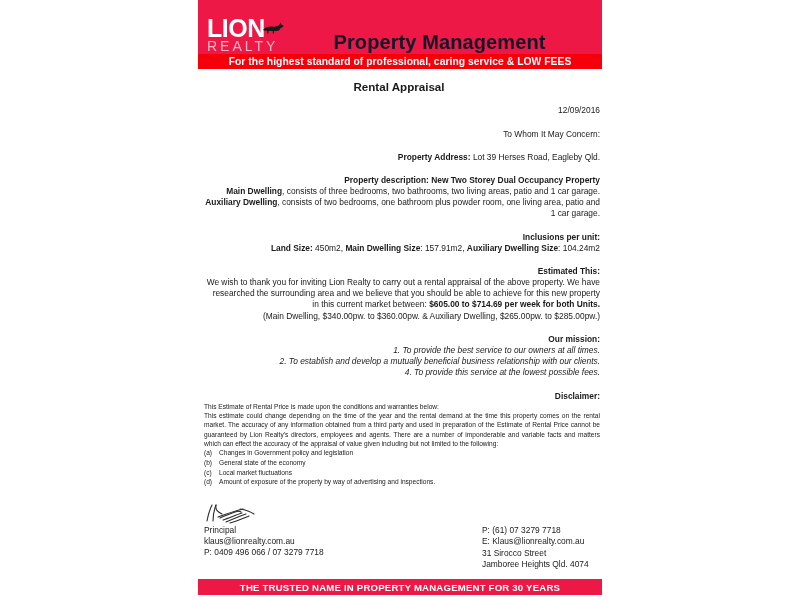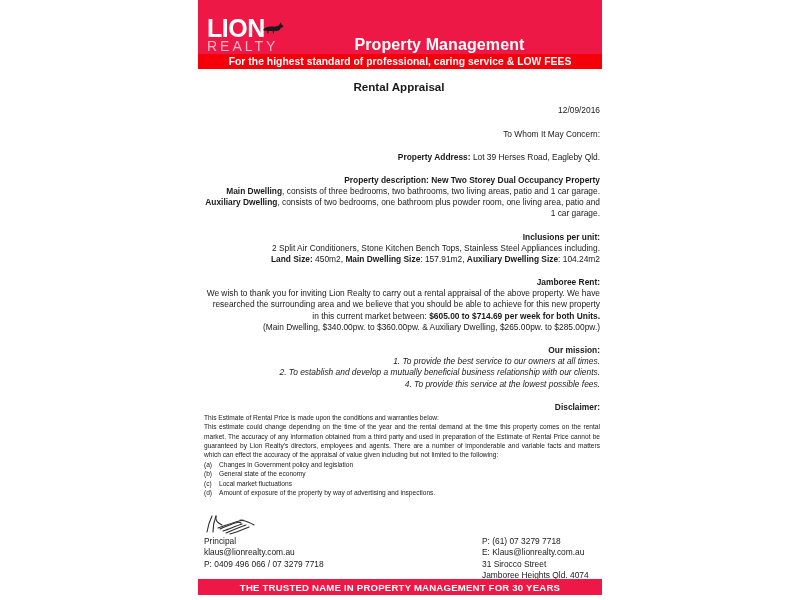--- a/index.html
+++ b/index.html
@@ -62,22 +62,22 @@
     font-size: 14px;
     letter-spacing: 3px;
     color: #f9b6c4;
     line-height: 1.05;
     margin-top: -1px;
   }
   .header-title {
     flex: 1;
     text-align: center;
     font-weight: bold;
-    font-size: 16px;
-    color: #ffffff;
+    font-size: 20px;
+    color: #0f172a;
     padding-right: 29px;
     letter-spacing: 0.1px;
   }
   .tagline-strip {
     width: 404px;
     height: 15px;
     background: #F5000A;
     color: #ffffff;
     font-weight: bold;
     font-size: 10.3px;
@@ -212,26 +212,25 @@
     <p class="block"><b>Property Address:</b><span> Lot 39 Herses Road, Eagleby Qld.</span></p>
 
     <div class="block">
       <p><b>Property description: New Two Storey Dual Occupancy Property</b></p>
       <p><b>Main Dwelling</b><span>, consists of three bedrooms, two bathrooms, two living areas, patio and 1 car garage.</span></p>
       <p><b>Auxiliary Dwelling</b><span>, consists of two bedrooms, one bathroom plus powder room, one living area, patio and 1 car garage.</span></p>
     </div>
 
     <div class="block">
       <p><b>Inclusions per unit:</b></p>
-      <p>2 Split Air Conditioners, Stone Kitchen Bench Tops, Stainless Steel Appliances including.</p>
       <p><b>Land Size:</b><span> 450m2, </span><b>Main Dwelling Size</b><span>: 157.91m2, </span><b>Auxiliary Dwelling Size</b><span>: 104.24m2</span></p>
     </div>
 
     <div class="block">
-      <p><b>Jamboree Rent:</b></p>
+      <p><b>Estimated This:</b></p>
       <p><span>We wish to thank you for inviting Lion Realty to carry out a rental appraisal of the above property. We have researched the surrounding area and we believe that you should be able to achieve for this new property in this current market between: </span><b>$605.00 to $714.69 per week for both Units.</b></p>
       <p>(Main Dwelling, $340.00pw. to $360.00pw. &amp; Auxiliary Dwelling, $265.00pw. to $285.00pw.)</p>
     </div>
 
     <div class="block">
       <p><b>Our mission:</b></p>
       <p class="mission-item">1. To provide the best service to our owners at all times.</p>
       <p class="mission-item">2. To establish and develop a mutually beneficial business relationship with our clients.</p>
       <p class="mission-item">4. To provide this service at the lowest possible fees.</p>
     </div>

